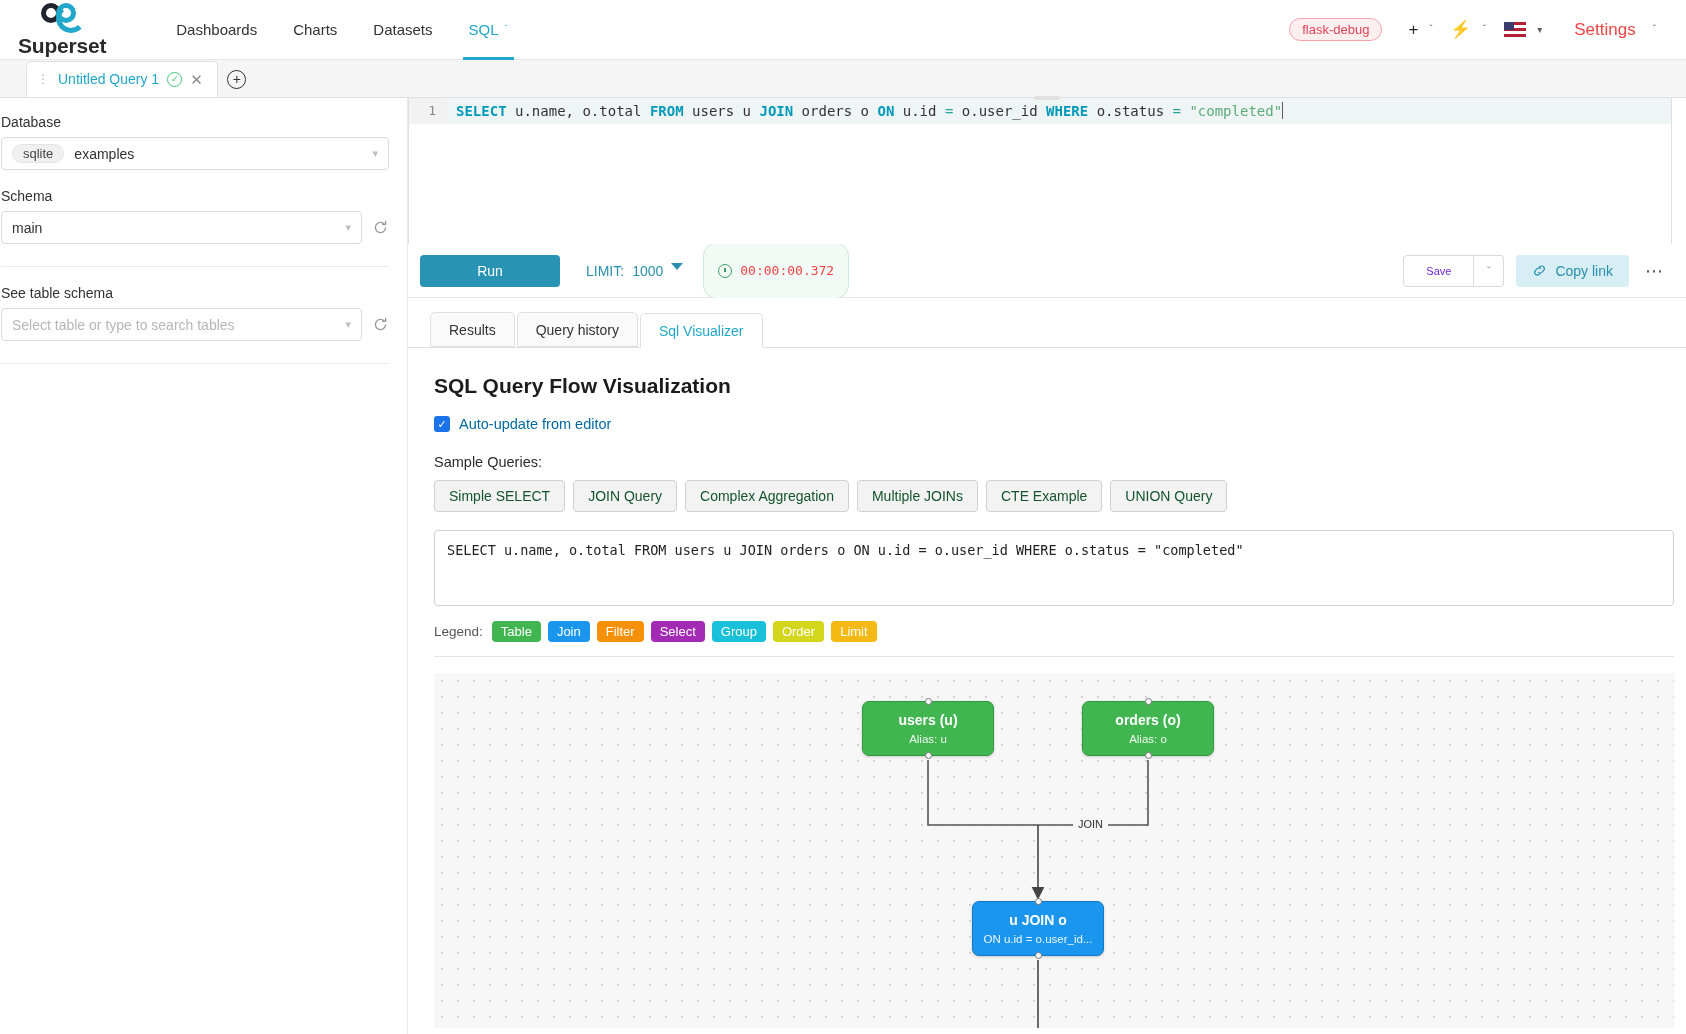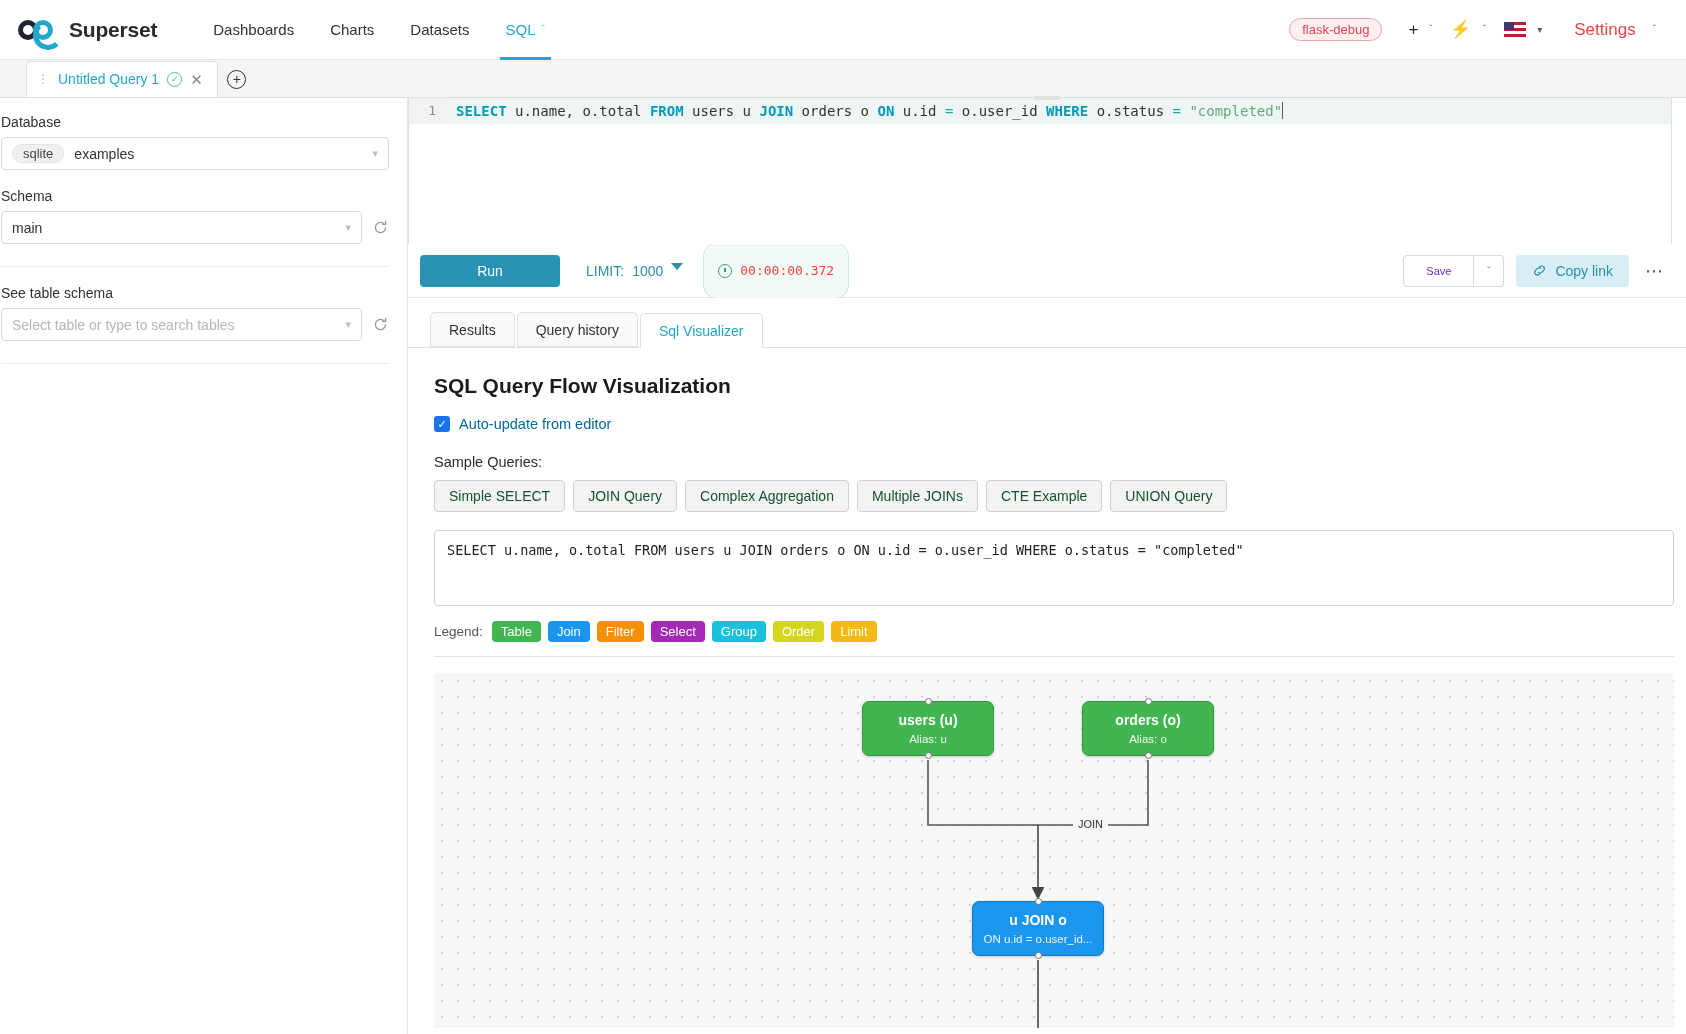--- a/index.html
+++ b/index.html
@@ -16,21 +16,21 @@
   
   .navbar {
     height: 60px;
     border-bottom: 1px solid #e8e8e8;
     display: flex;
     align-items: center;
     padding: 0 22px 0 18px;
     background: #fff;
     position: relative;
   }
-  .brand { display: flex; align-items: center; gap: 9px; margin-right: 38px; }
+  .brand { display: flex; align-items: center; gap: 9px; margin-right: 52px; flex-direction: column; }
   .brand-logo { width: 42px; height: 24px; position: relative; }
   .brand-logo .ring {
     position: absolute; top: 2px; width: 20px; height: 20px;
     border-radius: 50%; border: 5px solid #20242e;
   }
   .brand-logo .ring.left { left: 0; }
   .brand-logo .ring.right { left: 15px; border-color: #20a7c9; }
   .brand-logo .ring.right::after {
     content: ""; position: absolute; left: -5px; top: -5px;
     width: 20px; height: 20px; border-radius: 50%;

